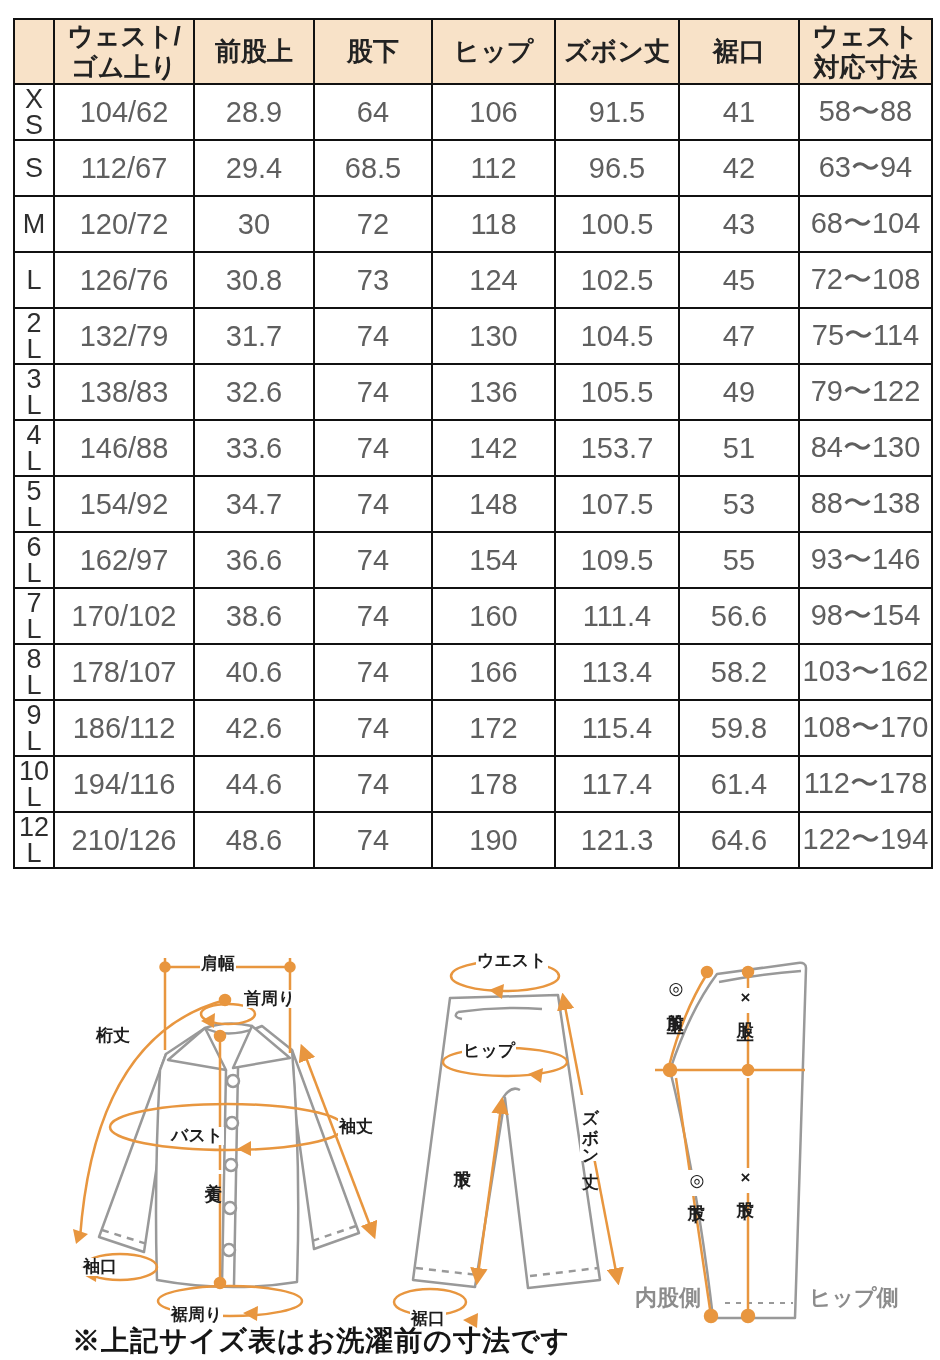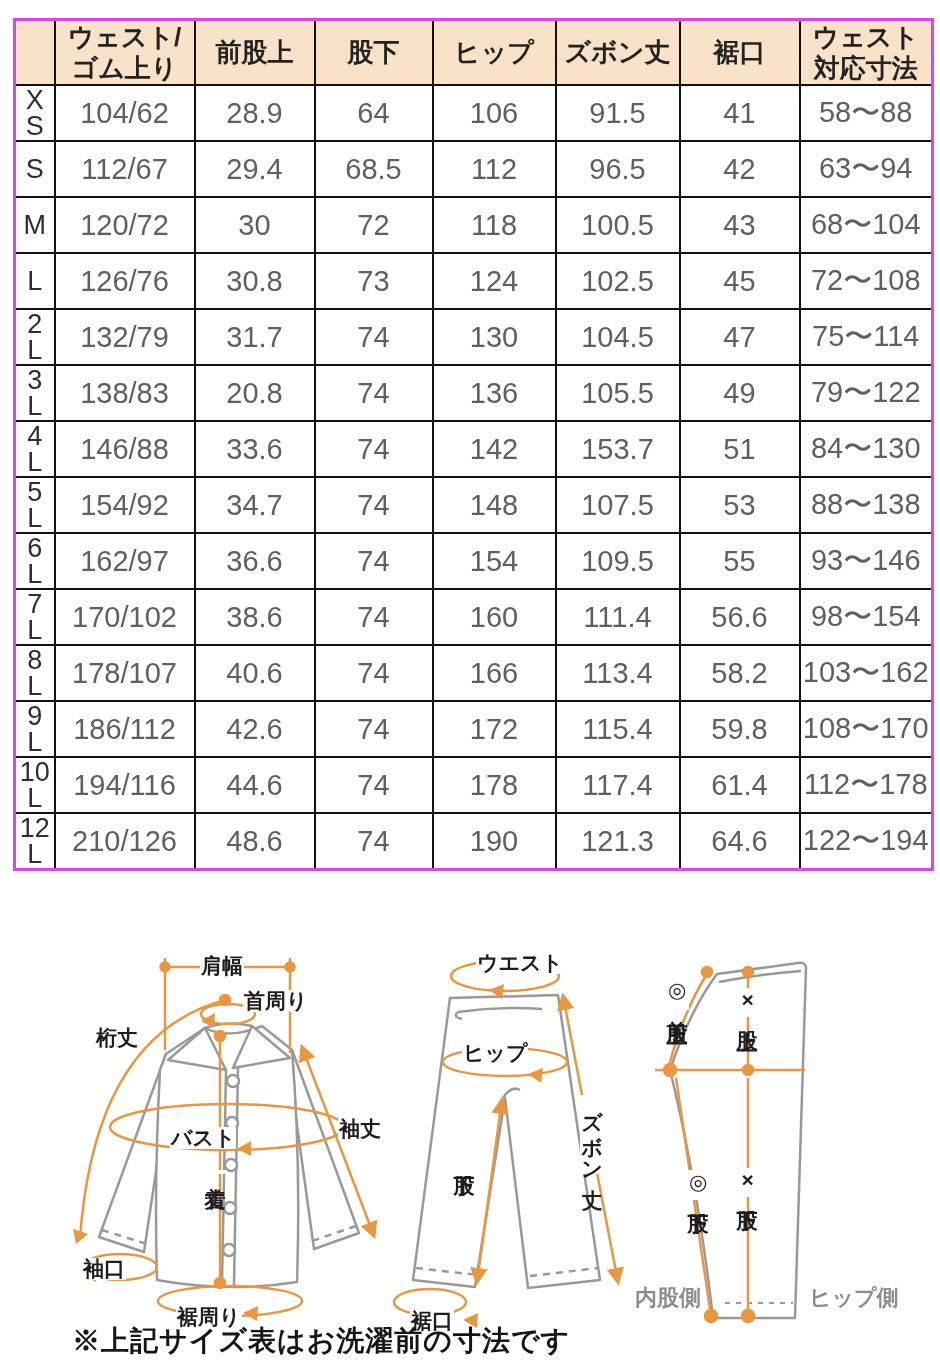--- a/index.html
+++ b/index.html
@@ -1,33 +1,33 @@
 <!DOCTYPE html>
 <html><head>
 <meta charset="utf-8">
 <style>
   html,body{margin:0;padding:0;background:#fff;}
   .page{position:relative;width:940px;height:1360px;background:#fff;overflow:hidden;
         font-family:"Liberation Sans","DejaVu Sans",sans-serif;}
   
   table.size-table{position:absolute;left:13px;top:18px;width:918px;
         border-collapse:collapse;table-layout:fixed;
-        border:3px solid #d946ef;}
+        border:1px solid #d946ef;}
   table.size-table th,table.size-table td{
         border:2px solid #111;text-align:center;vertical-align:middle;padding:0;}
   table.size-table thead th{background:#f8e2c8;color:#222;font-weight:600;
         font-size:26px;line-height:31px;height:63px;}
   table.size-table tbody td{color:#5f5f5f;font-weight:400;font-size:29px;height:54px;}
   table.size-table tbody th.size{background:#fff;color:#2e2e2e;font-weight:500;
         font-size:27px;line-height:26px;}
   
   .fig{position:absolute;left:0;top:950px;width:940px;height:410px;}
   .fig svg{position:absolute;left:0;top:0;}
   .lbl{position:absolute;background:#fff;color:#1d1d1d;font-weight:bold;
-       font-size:21px;line-height:1.05;white-space:nowrap;padding:0 1px;}
+       font-size:17px;line-height:1.05;white-space:nowrap;padding:0 1px;}
   .lbl.v{writing-mode:vertical-rl;text-orientation:upright;letter-spacing:2px;}
   .lbl.gray{color:#8c8c8c;font-size:22px;background:transparent;}
   .footnote{position:absolute;left:72px;top:1322px;font-size:28px;font-weight:600;
        color:#151515;letter-spacing:1px;font-family:Liberation Serif, serif;}
 </style>
 </head>
 <body>
 
 <div class="page">
 
@@ -101,21 +101,21 @@
           <td>31.7</td>
           <td>74</td>
           <td>130</td>
           <td>104.5</td>
           <td>47</td>
           <td>75〜114</td>
         </tr>
         <tr>
           <th class="size">3<br>L</th>
           <td>138/83</td>
-          <td>20.8</td>
+          <td>32.6</td>
           <td>74</td>
           <td>136</td>
           <td>105.5</td>
           <td>49</td>
           <td>79〜122</td>
         </tr>
         <tr>
           <th class="size">4<br>L</th>
           <td>146/88</td>
           <td>33.6</td>
@@ -282,21 +282,21 @@
       </g>
     </svg>
 
     <div class="lbl" style="left:200px;top:5px;">肩幅</div>
     <div class="lbl" style="left:243px;top:40px;text-align:center;">首周り</div>
     <div class="lbl" style="left:95px;top:77px;">桁丈</div>
     <div class="lbl" style="left:338px;top:168px;">袖丈</div>
     <div class="lbl" style="left:170px;top:177px;">バスト</div>
     <div class="lbl v" style="left:203px;top:220px;">着丈</div>
     <div class="lbl" style="left:82px;top:308px;">袖口</div>
-    <div class="lbl" style="left:176px;top:356px;">裾周り</div>
+    <div class="lbl" style="left:170px;top:356px;">裾周り</div>
 
     <div class="lbl" style="left:476px;top:2px;">ウエスト</div>
     <div class="lbl" style="left:462px;top:92px;">ヒップ</div>
     <div class="lbl v" style="left:580px;top:145px;">ズボン丈</div>
     <div class="lbl v" style="left:452px;top:208px;">股下</div>
     <div class="lbl" style="left:410px;top:360px;">裾口</div>
 
     <div class="lbl v" style="left:665px;top:28px;">◎前股上</div>
     <div class="lbl v" style="left:735px;top:38px;">×股上</div>
     <div class="lbl v" style="left:686px;top:220px;">◎股下</div>

